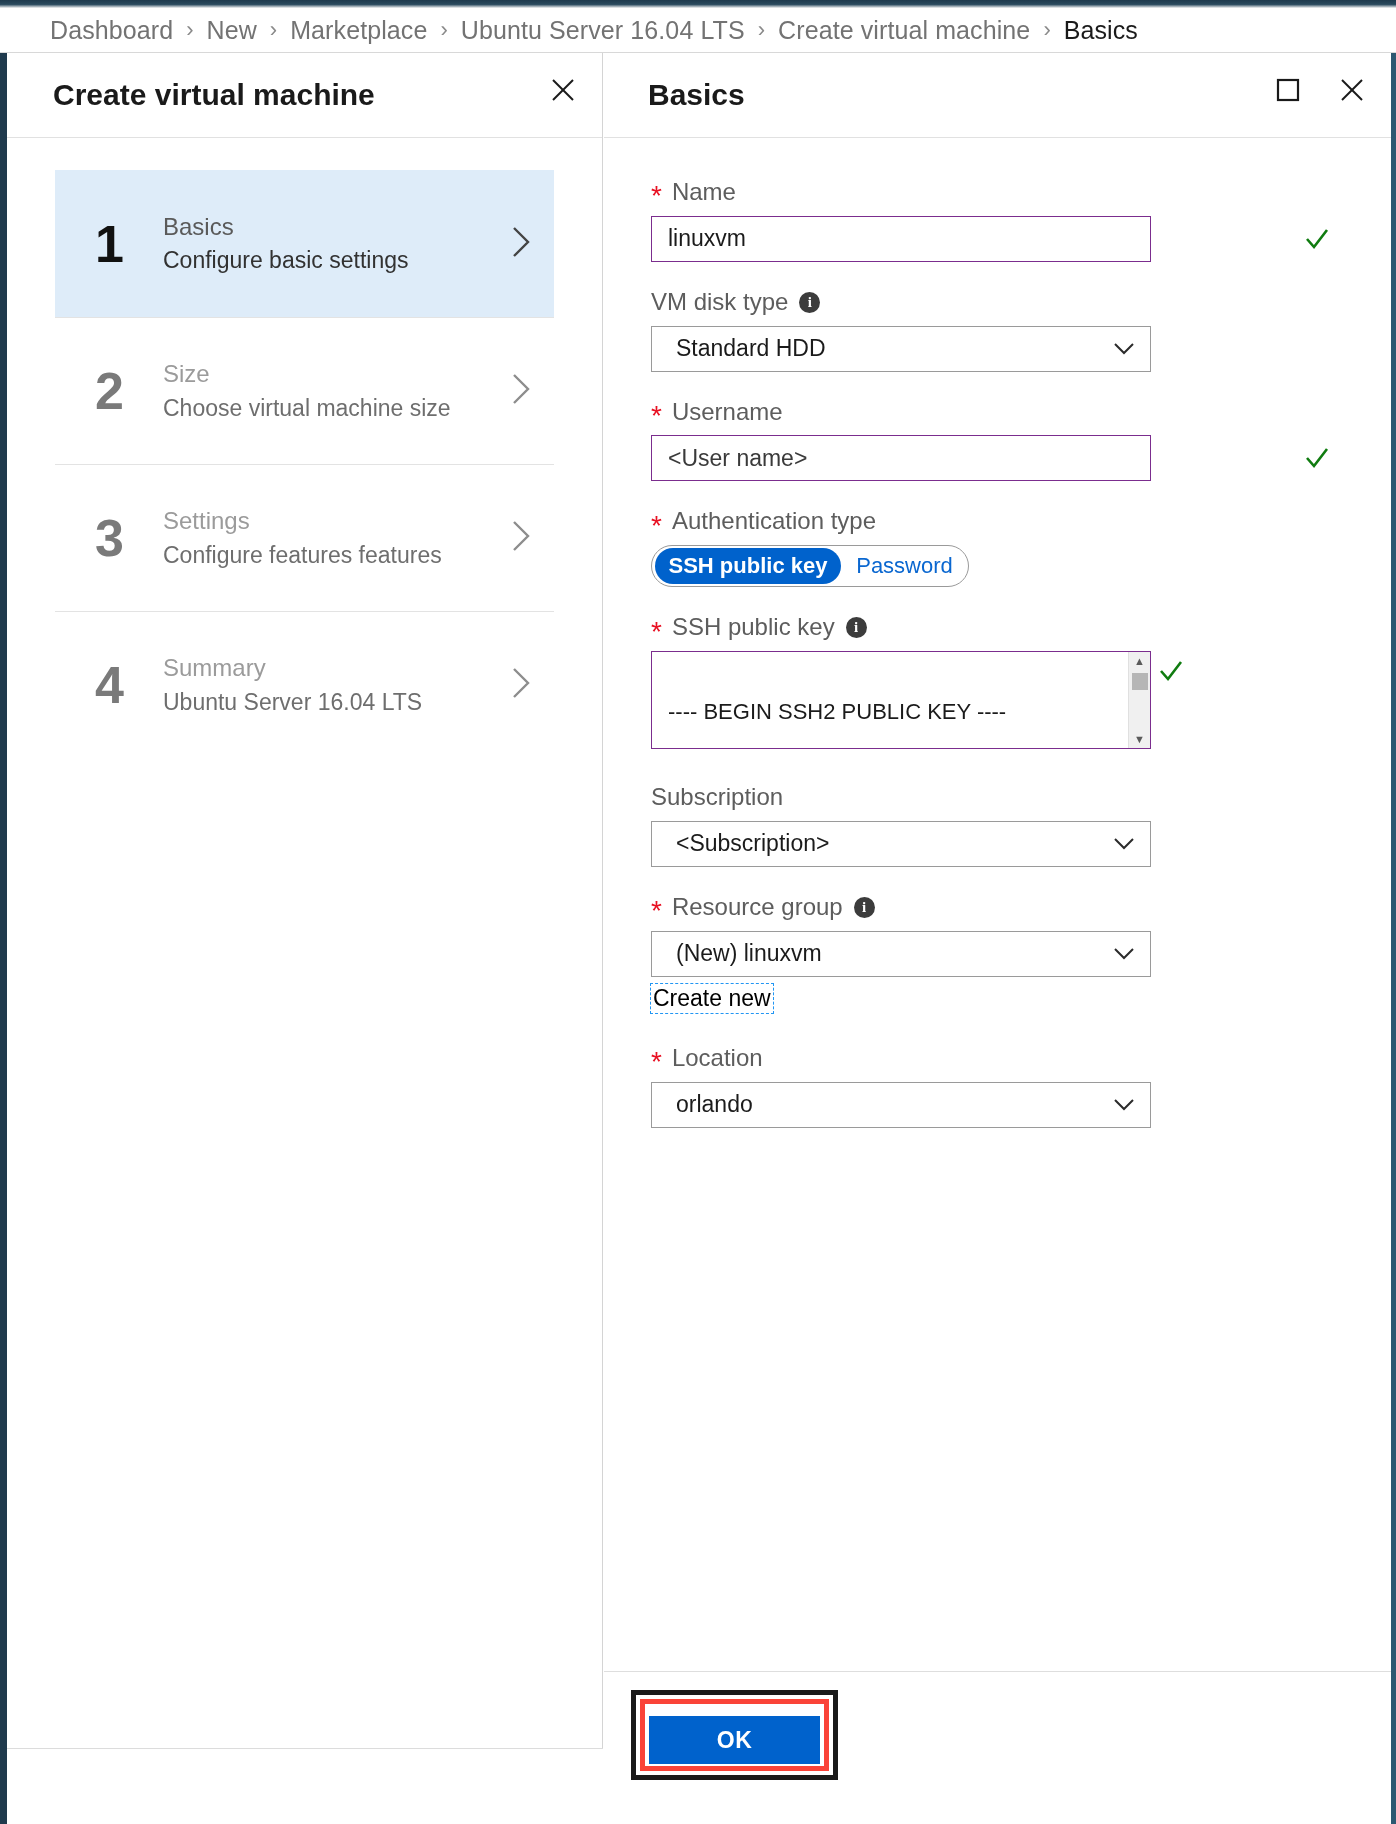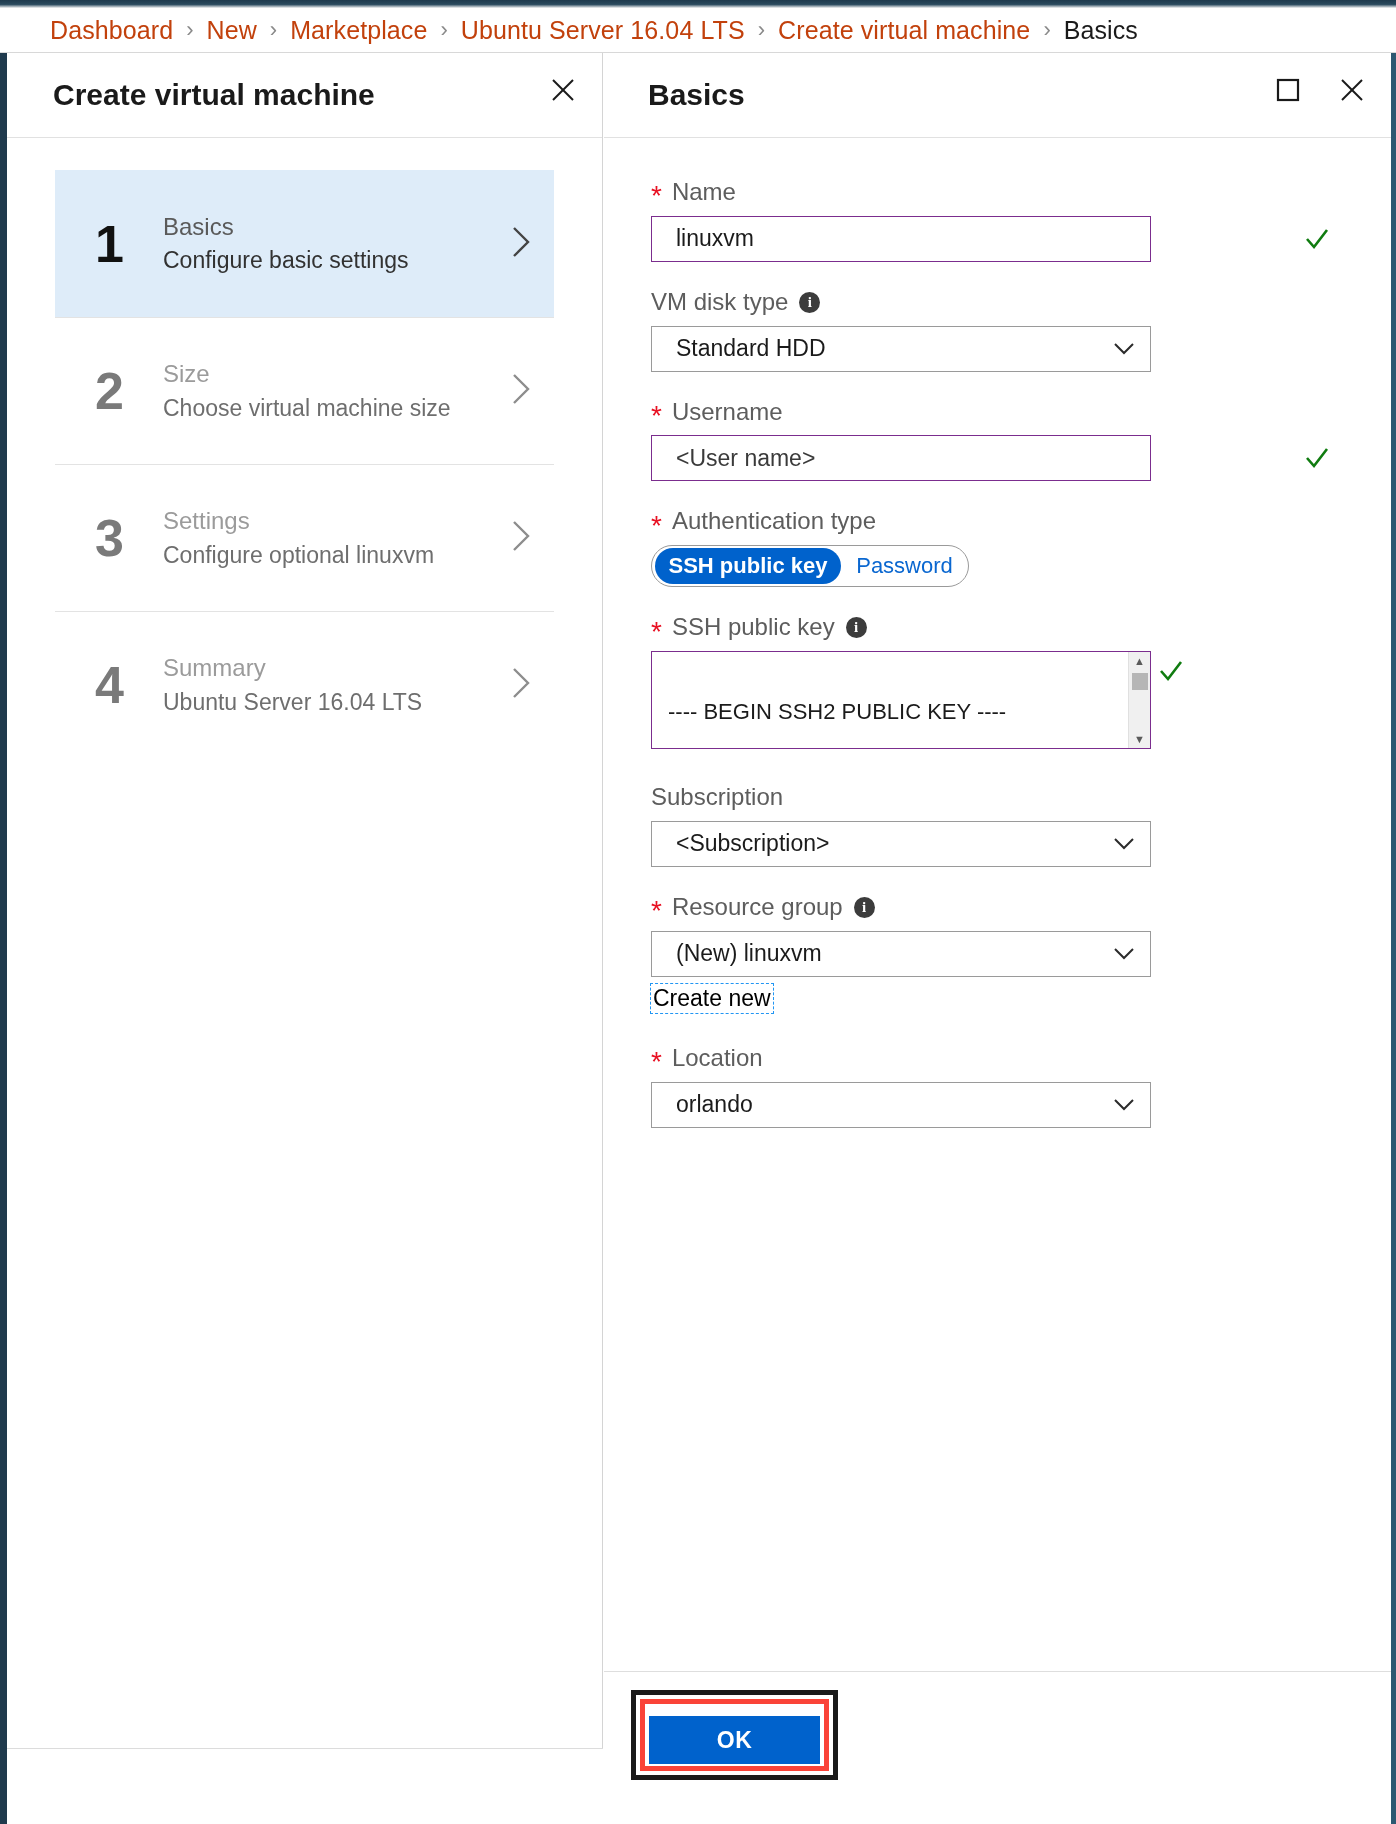--- a/index.html
+++ b/index.html
@@ -26,21 +26,21 @@
     left: 0; top: 8px;
     width: 1396px; height: 45px;
     background: #ffffff;
     border-bottom: 1px solid #d8d8d8;
     display: flex;
     align-items: center;
     padding-left: 50px;
   }
   .crumb {
     font-size: 25px;
-    color: #c2410c;
+    color: #737373;
     white-space: nowrap;
     letter-spacing: 0.1px;
   }
   .crumb.current { color: #1a1a1a; }
   .crumb-sep {
     font-size: 22px;
     color: #8a8a8a;
     margin: 0 13px;
     line-height: 1;
   }
@@ -185,21 +185,21 @@
   }
 
   .input-wrap { position: relative; }
   .txt {
     width: 500px;
     height: 46px;
     border: 1px solid #9a9a9a;
     background: #ffffff;
     font-size: 23px;
     color: #1b1b1b;
-    padding: 0 44px 0 24px;
+    padding: 0 44px 0 16px;
     font-family: "Liberation Sans", sans-serif;
     outline: none;
     display: block;
   }
   .txt.valid { border: 1px solid #8a2be2; border-color: #7b2d8e; }
   .txt.placeholder-val { color: #3a3a3a; }
 
   .check {
     position: absolute;
     right: 14px; top: 10px;
@@ -422,21 +422,21 @@
         <svg width="26" height="38" viewBox="0 0 26 38" aria-hidden="true">
           <polyline points="6,5 20,19 6,33" fill="none" stroke="currentColor" stroke-width="2.4"></polyline>
         </svg>
       </div>
     </div>
 
     <div class="step dim">
       <div class="step-num">3</div>
       <div class="step-body">
         <div class="step-label">Settings</div>
-        <div class="step-sub">Configure optional linuxvm</div>
+        <div class="step-sub">Configure features features</div>
       </div>
       <div class="step-chev">
         <svg width="26" height="38" viewBox="0 0 26 38" aria-hidden="true">
           <polyline points="6,5 20,19 6,33" fill="none" stroke="currentColor" stroke-width="2.4"></polyline>
         </svg>
       </div>
     </div>
 
     <div class="step dim">
       <div class="step-num">4</div>

